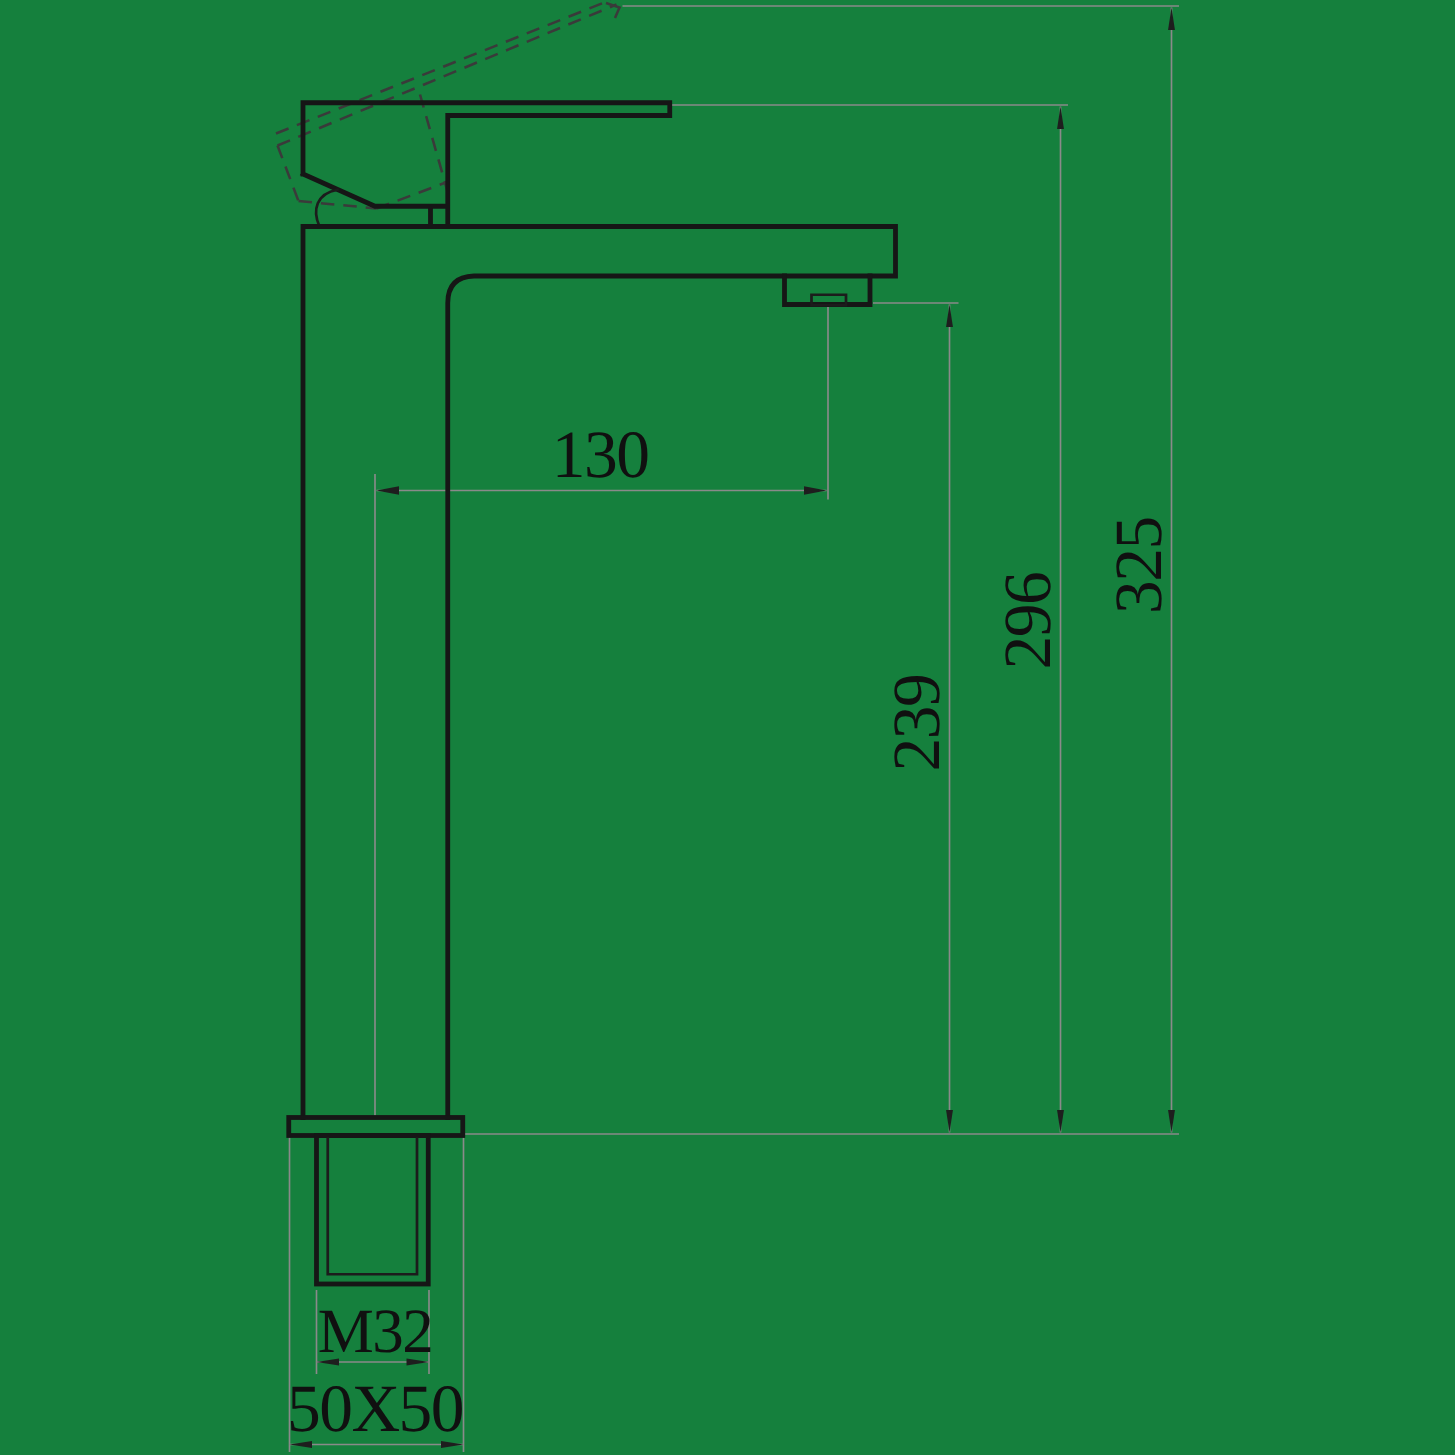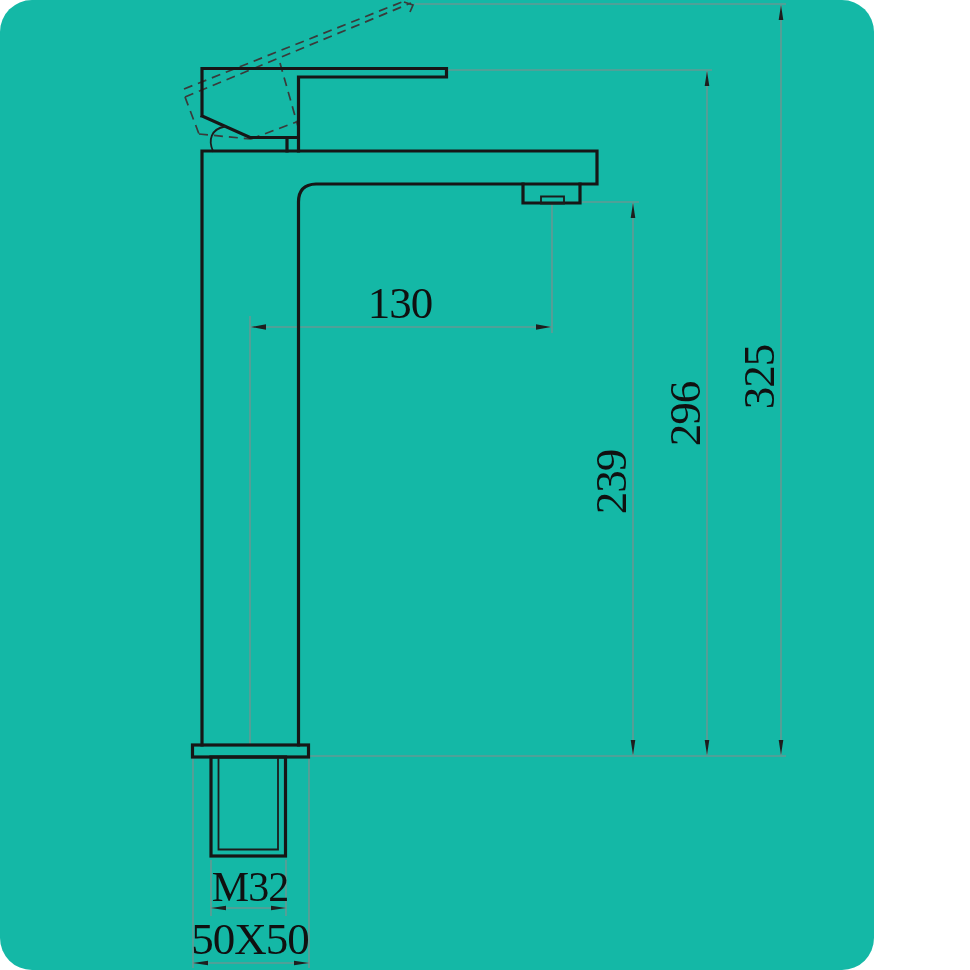--- a/index.html
+++ b/index.html
@@ -1,21 +1,20 @@
 <!DOCTYPE html>
 <html><head>
 <meta charset="utf-8">
 <style>
   html,body{margin:0;padding:0;background:#ffffff;}
   .canvas{
     position:relative;
-    width:874px;height:970px;
-    background:#14b8a6;
+    width:970px;height:970px;
+    background:#15803d;
     overflow:hidden;
-    border-radius:32px;
   }
   svg{display:block;}
   .outline{stroke:#161616;stroke-width:3.2;fill:none;stroke-linecap:square;stroke-linejoin:miter;}
   .outline-thin{stroke:#1c1c1c;stroke-width:1.8;fill:none;stroke-linecap:square;}
   .phantom{stroke:#3a3a3a;stroke-width:1.7;fill:none;stroke-dasharray:9 6;stroke-linecap:butt;}
   .phantom-solid{stroke:#3a3a3a;stroke-width:1.7;fill:none;stroke-linecap:butt;}
   .dim{stroke:#8a8a8a;stroke-width:1.1;fill:none;stroke-linecap:butt;}
   .arrow{fill:#1e1e1e;stroke:none;}
   .dimtext{
     font-family:"Liberation Serif", serif;

